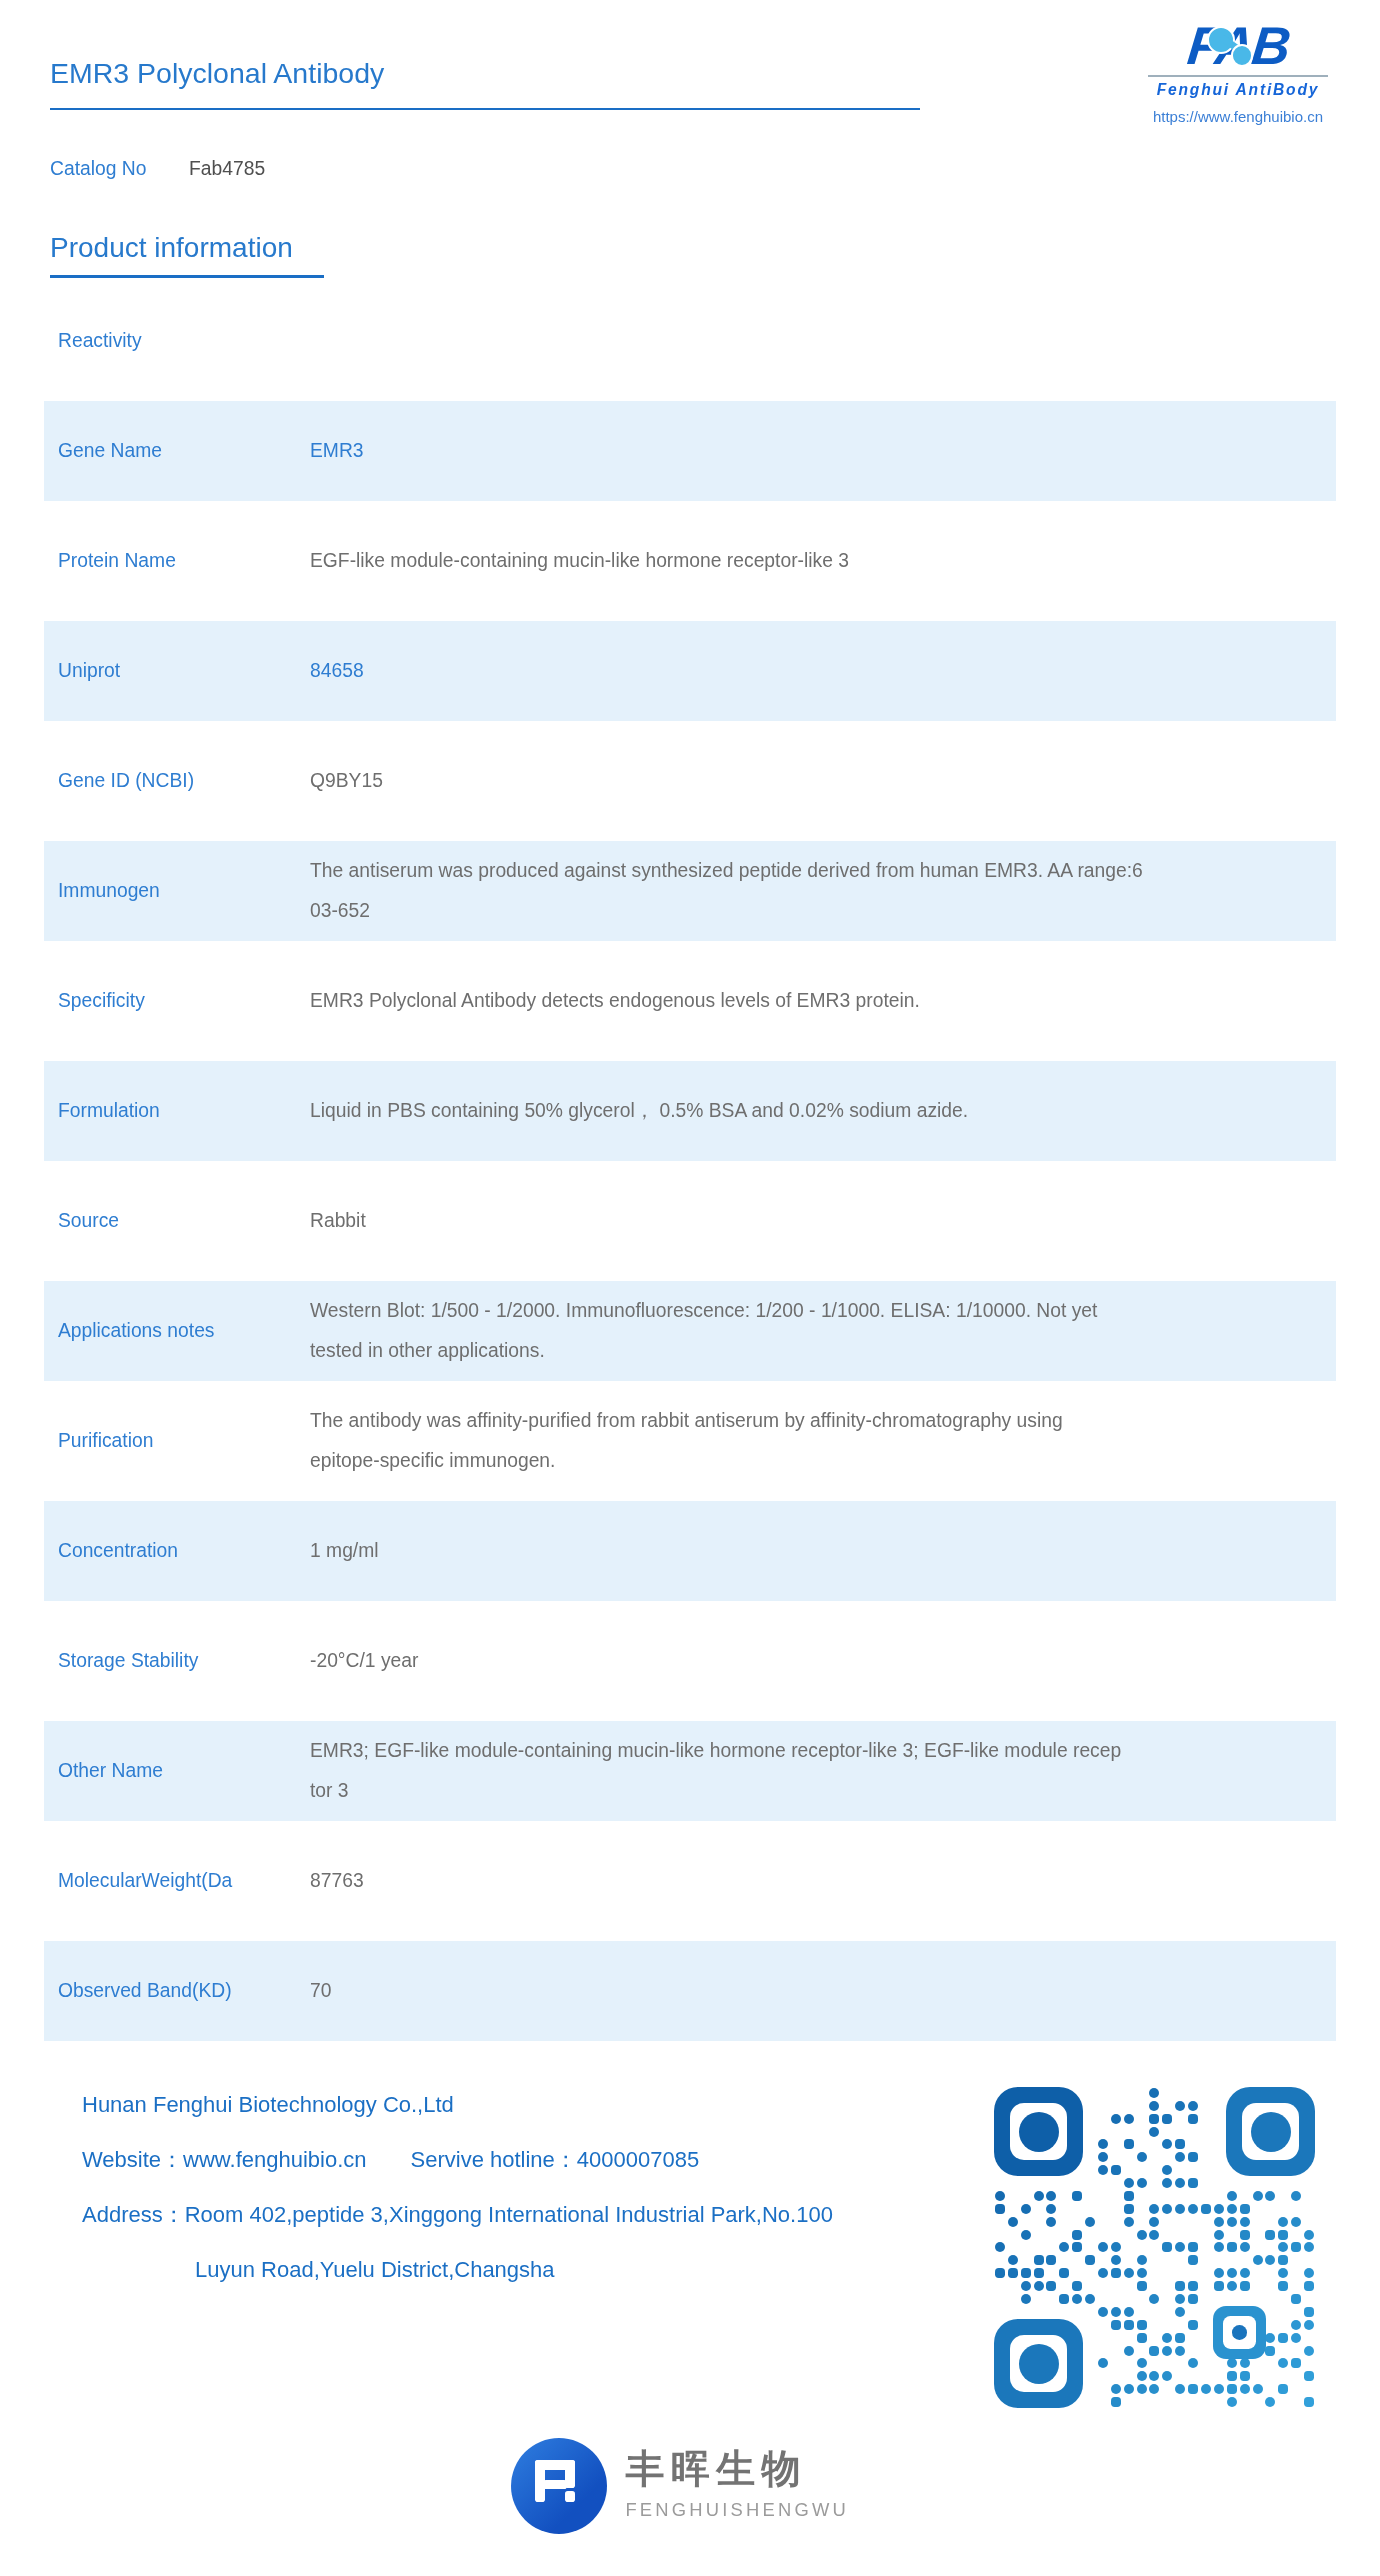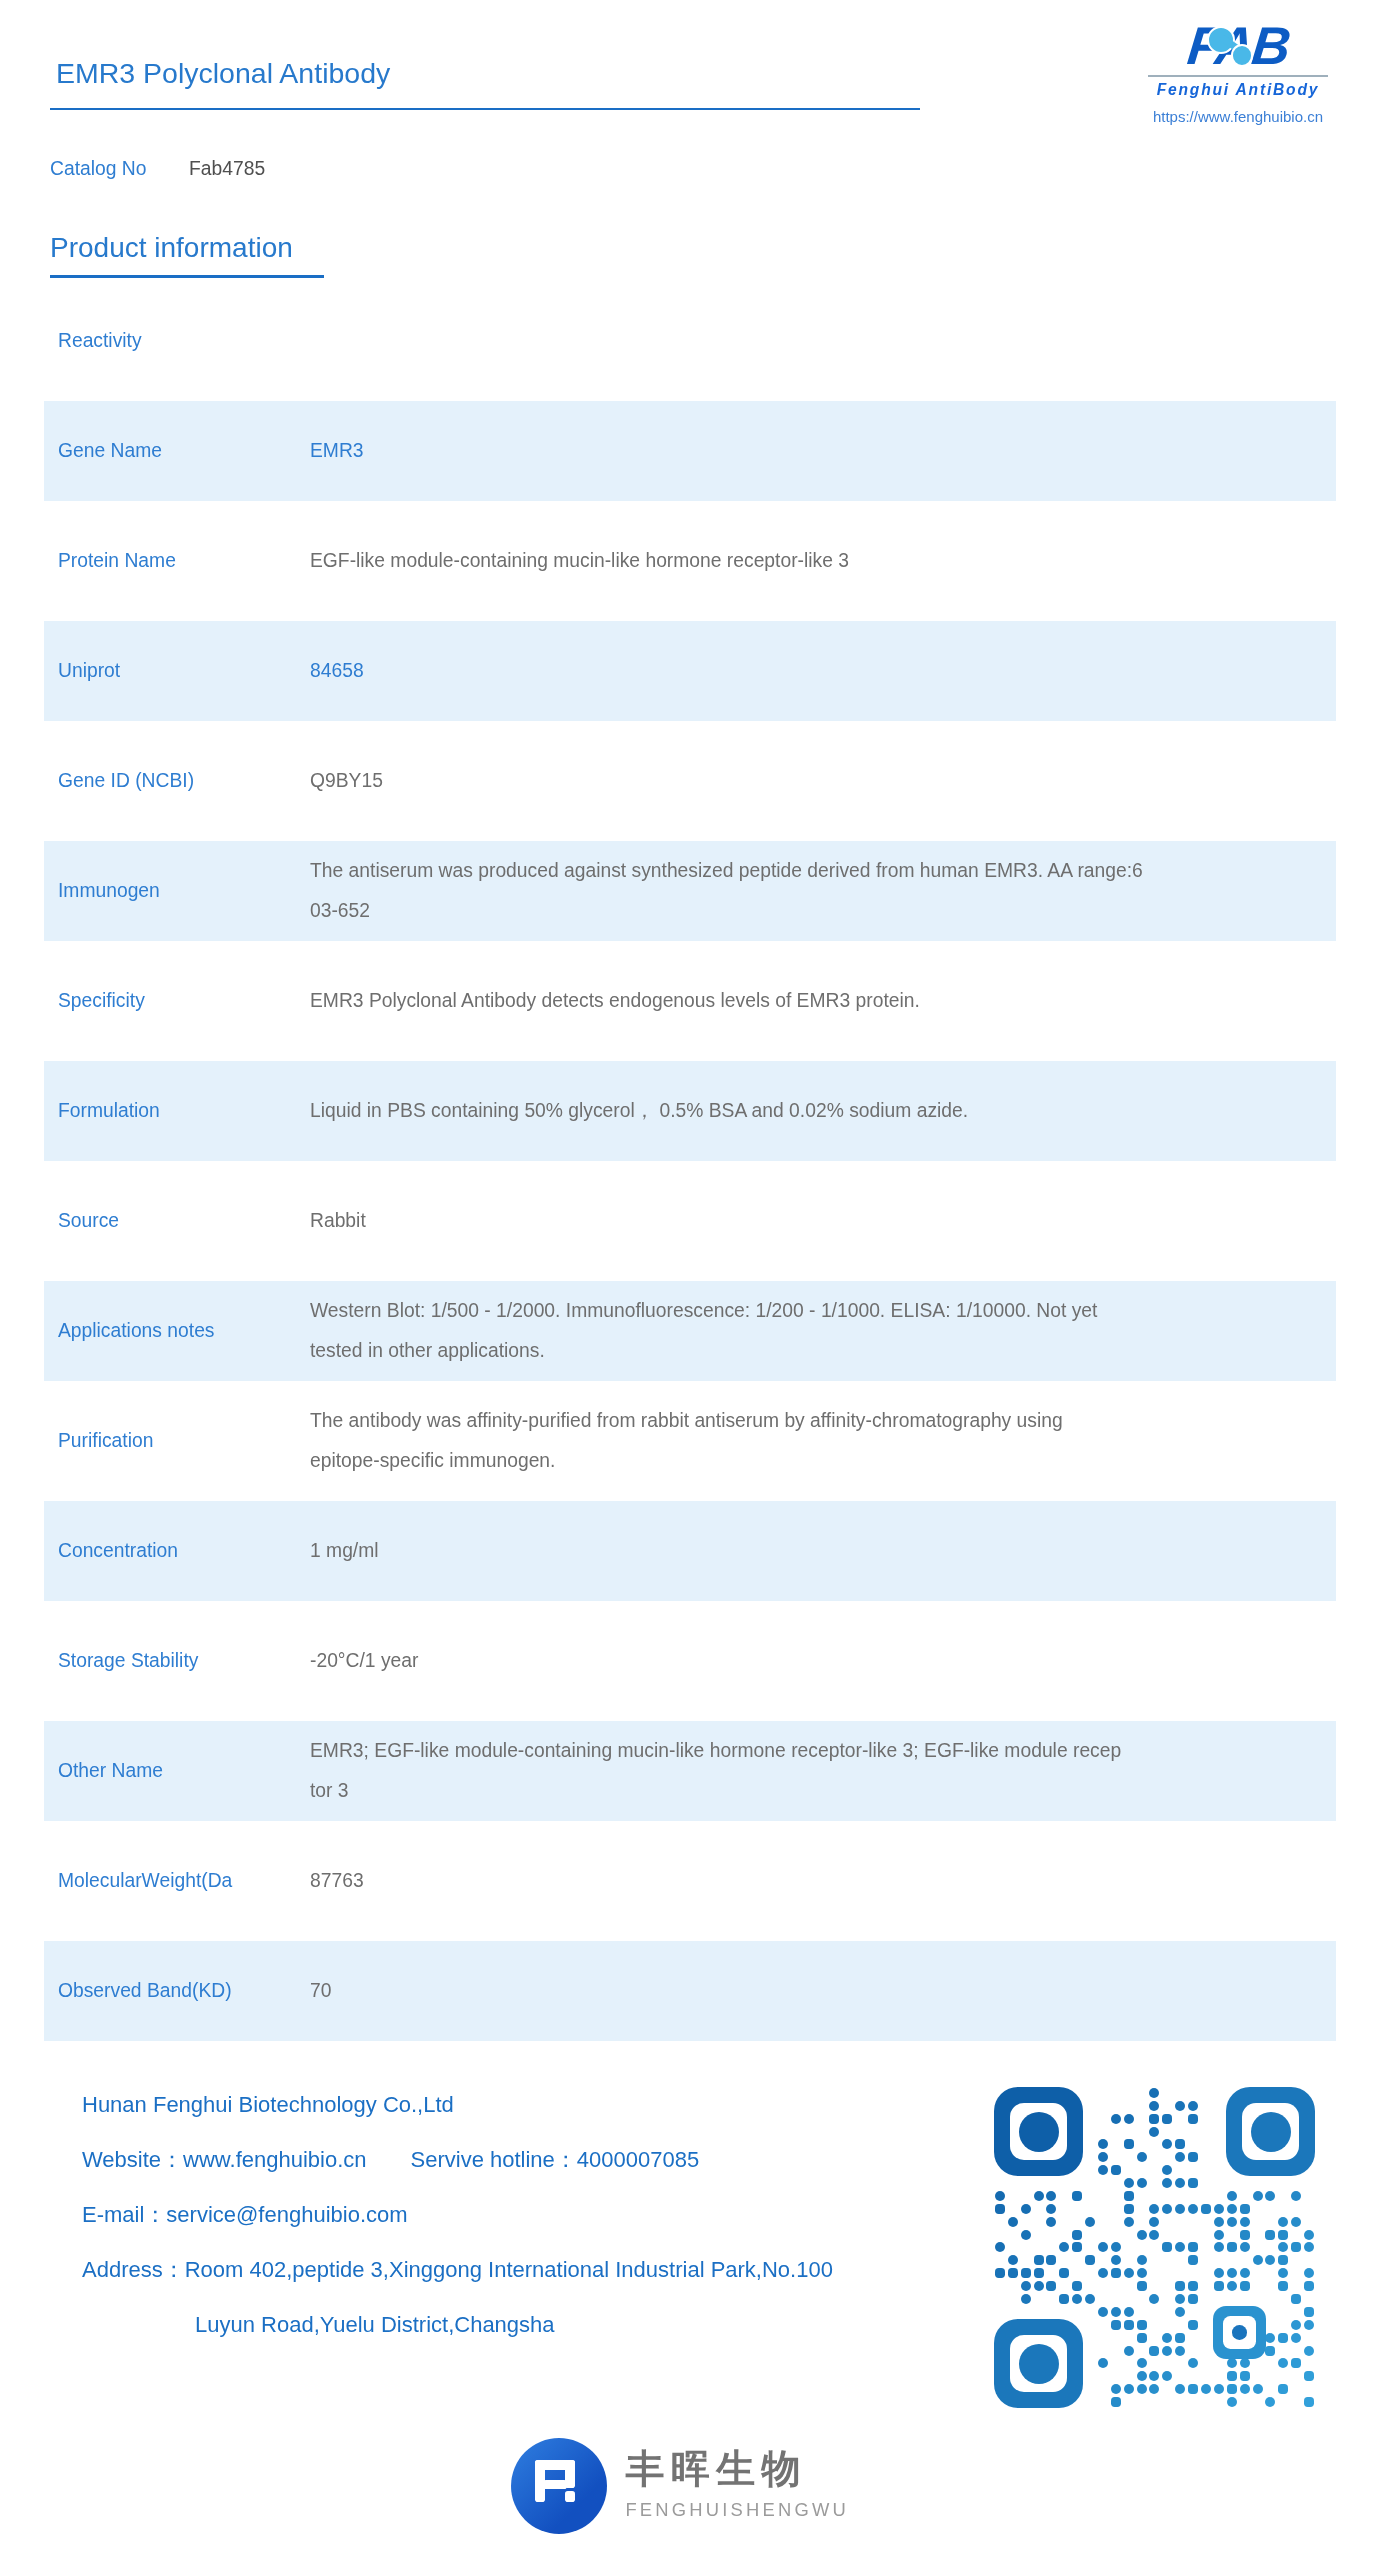--- a/index.html
+++ b/index.html
@@ -1,20 +1,20 @@
 <!DOCTYPE html>
 <html style="--blue: #2779cc; --label: #2e7dd1; --line: #1a6ec5; --band: #e4f1fb; --value: #6e6e6e; --footer: #1b6fc4; --logo: #0d5cc4; --qr-dark: #0e5fa8; --qr-light: #33a3dc;font-size:14.7px"><head>
 <meta charset="utf-8">
 <style>
   html,body{margin:0;padding:0;background:#fff;}
   #page{position:relative;width:1380px;height:2576px;background:#fff;overflow:hidden;
         font-family:"Liberation Sans",sans-serif;}
 
   
-  .title{position:absolute;left:56px;top:57px;font-size:28.5px;font-weight:500;color:var(--blue);}
+  .title{position:absolute;left:50px;top:57px;font-size:28.5px;font-weight:500;color:var(--blue);}
   .title-underline{position:absolute;left:50px;top:108px;width:870px;height:1.8px;background:var(--line);}
   .catalog{position:absolute;left:50px;top:158px;font-size:19.3px;}
   .catalog .clabel{color:var(--label);}
   .catalog .cvalue{position:absolute;left:139px;top:0;color:#4f4f4f;white-space:nowrap;}
 
   
   .logo{position:absolute;left:1139px;top:18.4px;width:198px;text-align:center;}
   .fab{position:relative;display:inline-block;font-size:53px;line-height:55px;font-weight:bold;
        font-style:italic;letter-spacing:-1.8px;color:var(--logo);transform:skewX(-6deg);}
   .mol1,.mol2{position:absolute;border-radius:50%;background:#49b8e8;border:2.8px solid #fff;}
@@ -171,24 +171,20 @@
     </div>
 
   <div class="footer">
     <div class="fline">Hunan Fenghui Biotechnology Co.,Ltd</div>
     <div class="fline">
       <span>Website：</span>
         <span>www.fenghuibio.cn</span>
         <span class="gap"></span>
         <span>Servive hotline：</span>
         <span>4000007085</span>
-    </div>
-    <div class="fline">
-      <span>E-mail：</span>
-        <span>service@fenghuibio.com</span>
     </div>
     <div class="fline">
       <span>Address：</span>
         <span>Room 402,peptide 3,Xinggong International Industrial Park,No.100</span>
     </div>
     <div class="fline indent">Luyun Road,Yuelu District,Changsha</div>
   </div>
 
   <div class="qr" id="qr">
       <div class="dot" style="left: 155px; top: 0.9px; width: 10px; height: 10px; border-radius: 50%; background: rgb(23, 111, 180);"></div>

